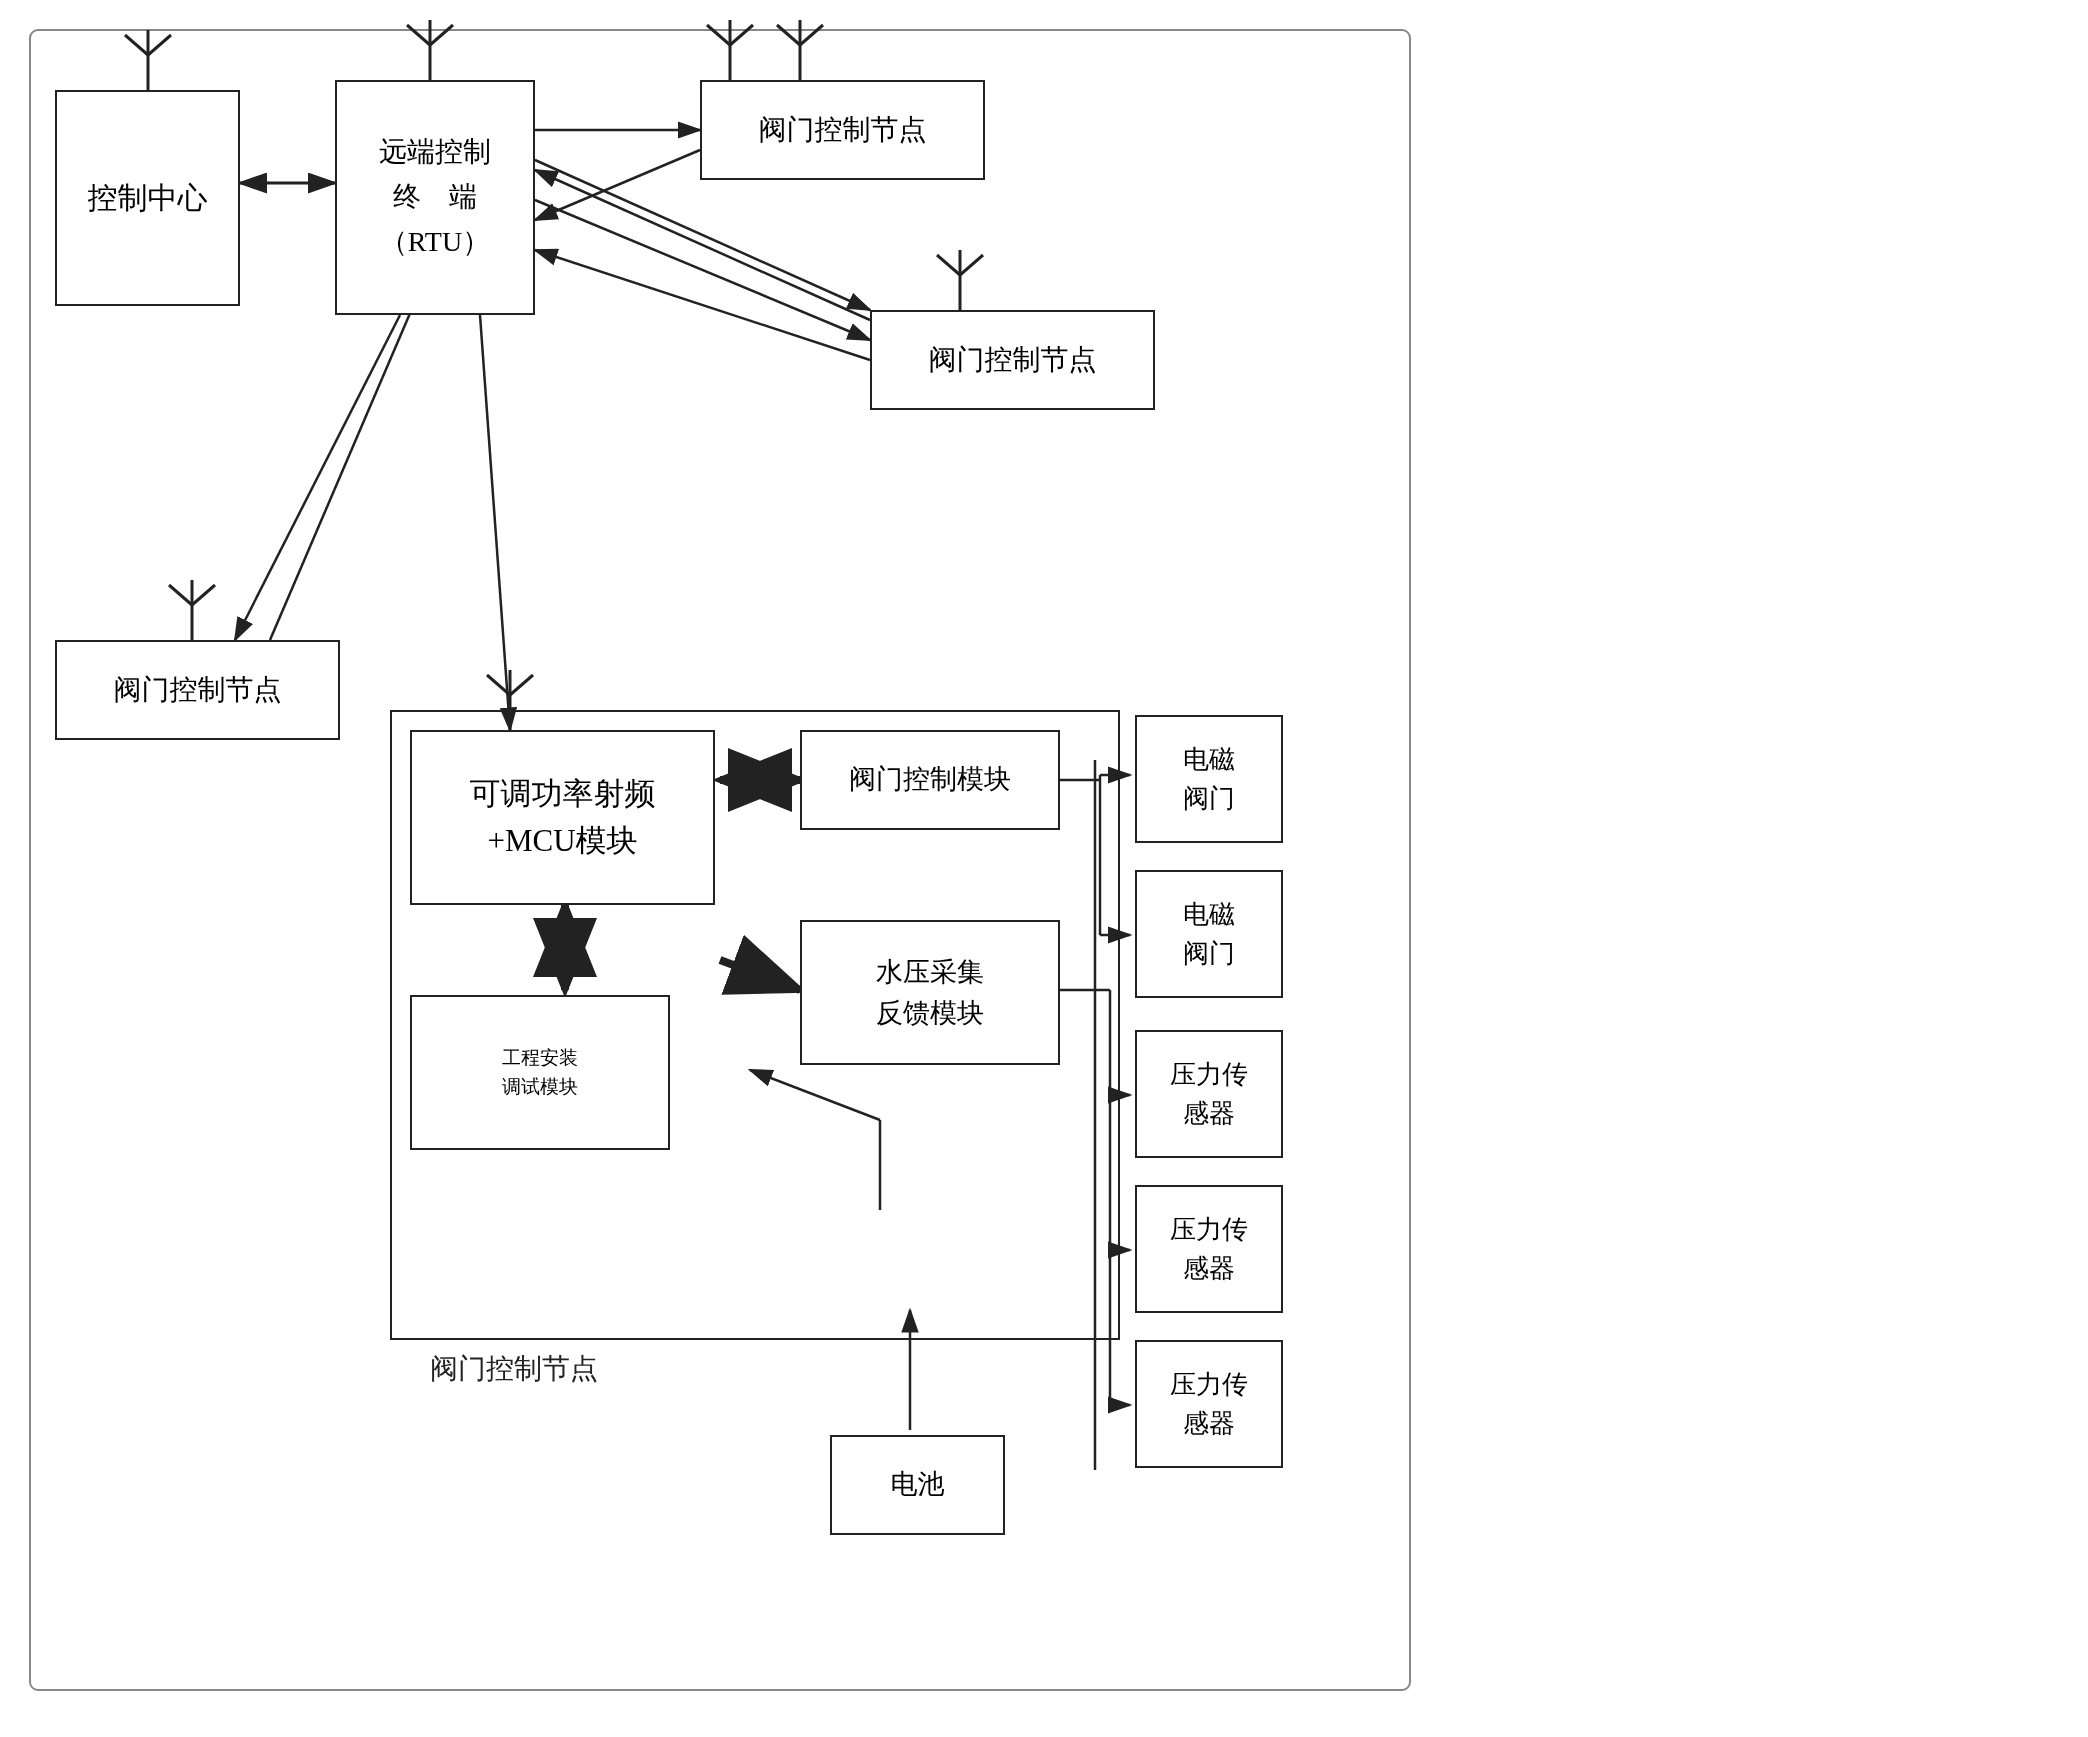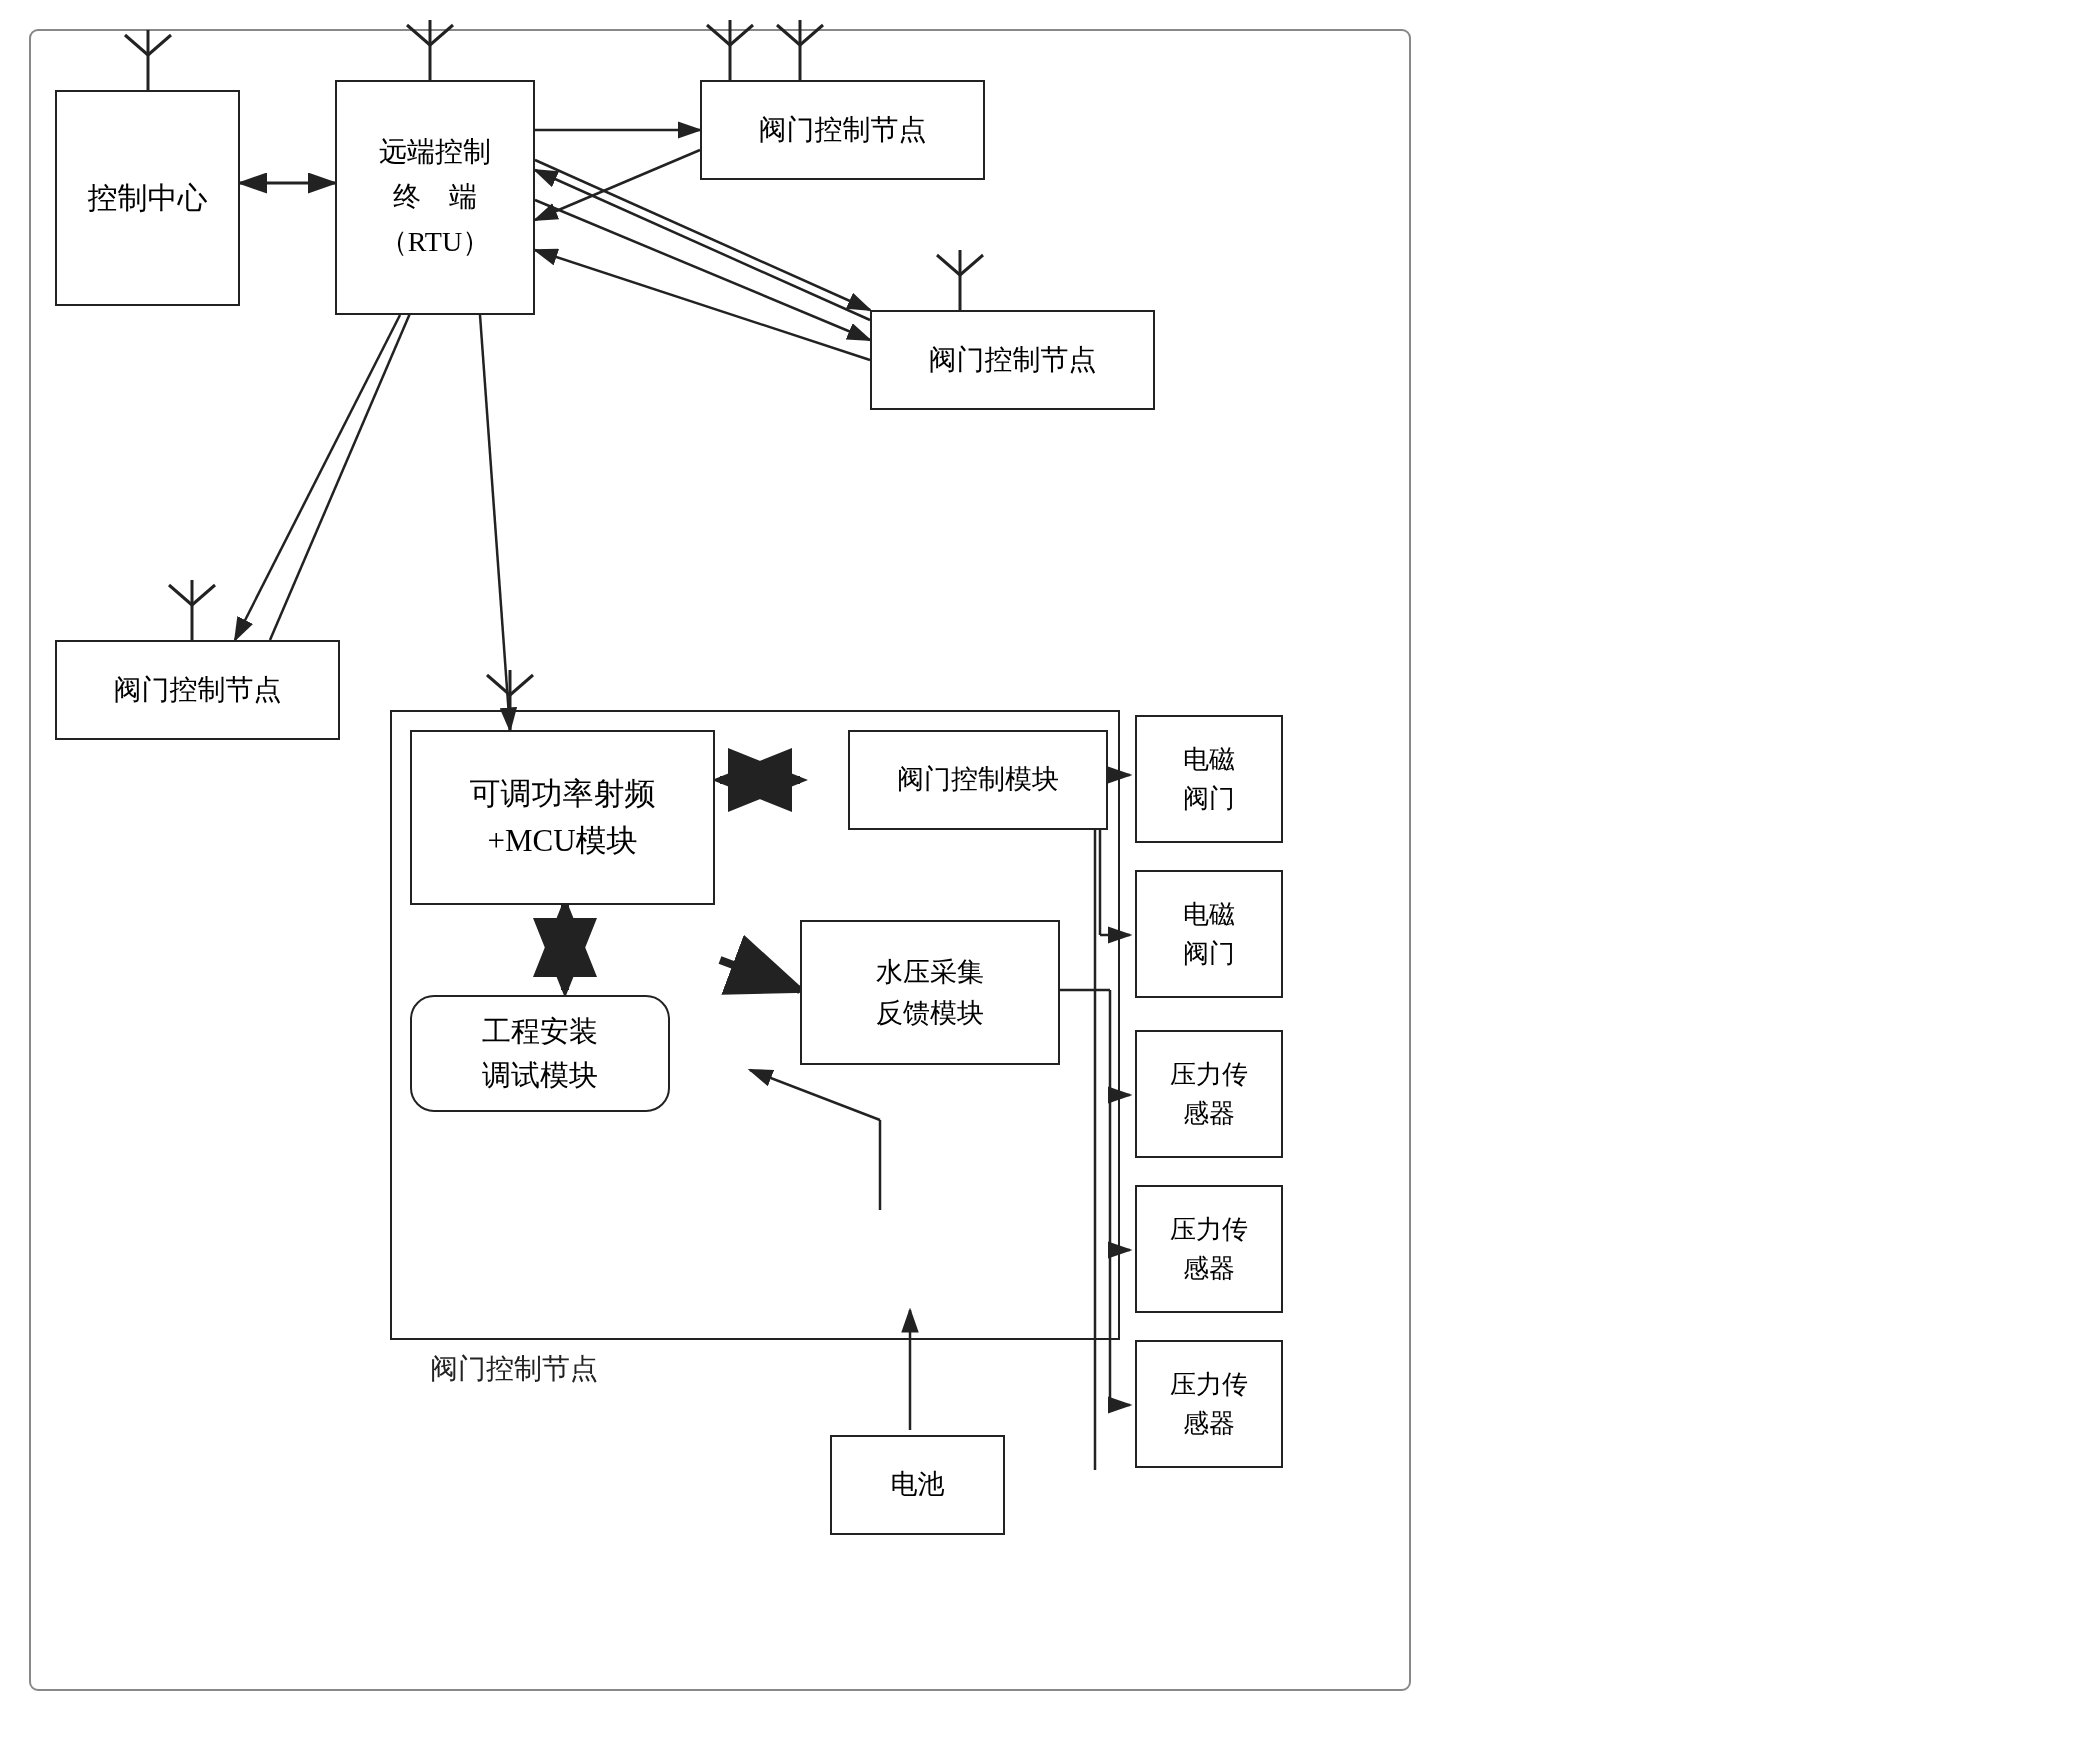--- a/index.html
+++ b/index.html
@@ -171,29 +171,29 @@
   <div class="box" style="left:55px; top:640px; width:285px; height:100px; font-size:28px;">
     <span>阀门控制节点</span>
   </div>
 
   <div style="position:absolute; left:390px; top:710px; width:730px; height:630px; border:2.5px solid #222; background:transparent;"></div>
 
   <div class="box" style="left:410px; top:730px; width:305px; height:175px; font-size:31px; line-height:1.5;">
     <span>可调功率射频<br>+MCU模块</span>
   </div>
 
-  <div class="box" style="left:800px; top:730px; width:260px; height:100px; font-size:27px;margin-left:48px;">
+  <div class="box" style="left:800px; top:730px; width:260px; height:100px; font-size:27px;">
     <span>阀门控制模块</span>
   </div>
 
   <div class="box" style="left:800px; top:920px; width:260px; height:145px; font-size:27px; line-height:1.5;">
     <span>水压采集<br>反馈模块</span>
   </div>
 
-  <div class="box" style="left:410px; top:995px; width:260px; height:117px; font-size:29px; line-height:1.5;border-radius:24px;">
+  <div class="box" style="left:410px; top:995px; width:260px; height:155px; font-size:19px; line-height:1.5;">
     <span>工程安装<br>调试模块</span>
   </div>
 
 
   <div class="box" style="left:830px; top:1435px; width:175px; height:100px; font-size:27px;">
     <span>电池</span>
   </div>
 
   <div class="box" style="left:1135px; top:715px; width:148px; height:128px; font-size:26px; line-height:1.5;">
     <span>电磁<br>阀门</span>

